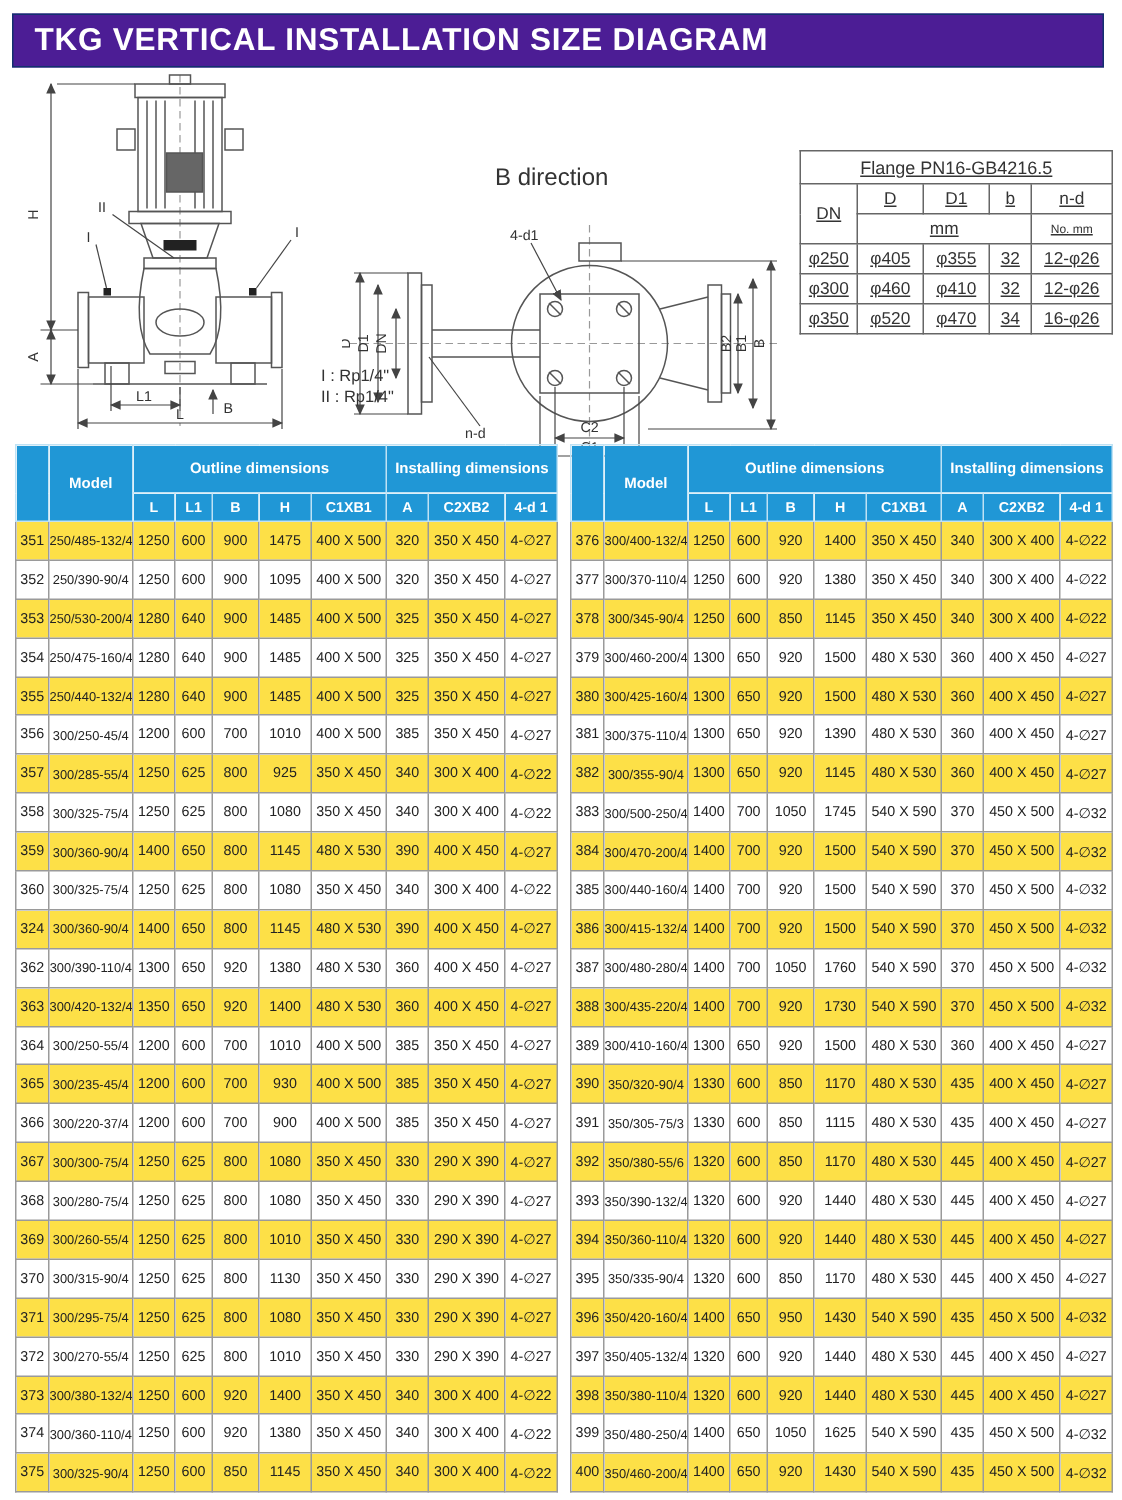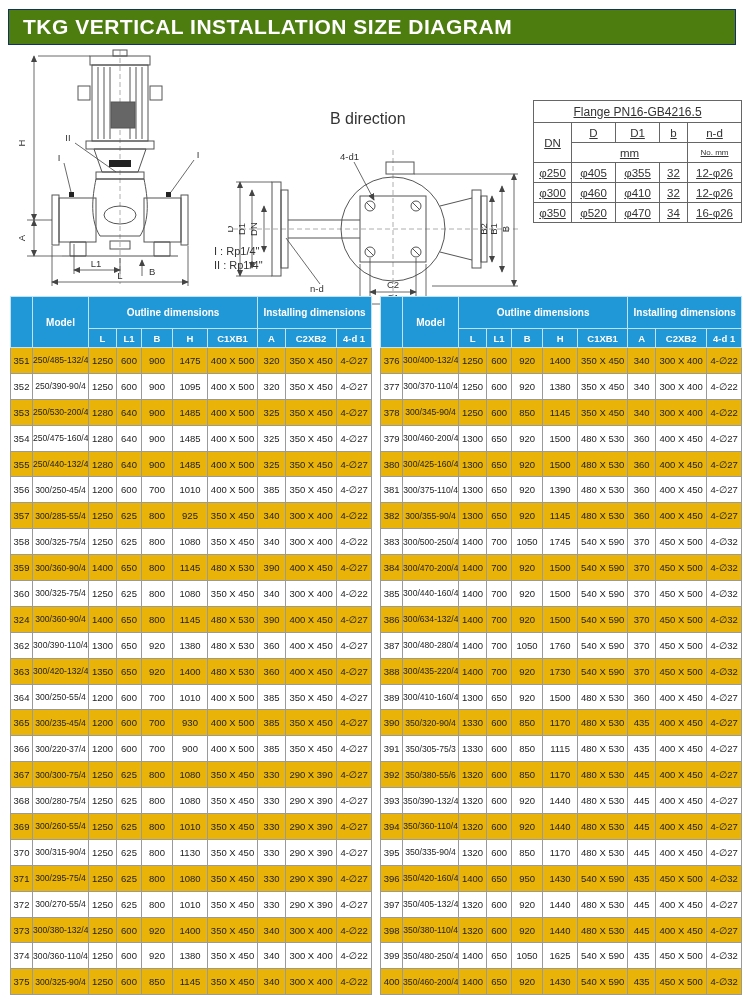--- a/index.html
+++ b/index.html
@@ -1,19 +1,19 @@
 <!DOCTYPE html>
 <html><head>
 <meta charset="utf-8">
 <style>
   html,body{margin:0;padding:0;background:#fff;}
   .page{position:relative;width:748px;height:1000px;background:#fff;overflow:hidden;
         font-family:"Liberation Sans",sans-serif;color:#222;}
   
-  .titlebar{position:absolute;left:8px;top:9px;width:728px;height:36px;background:#4d7c0f;
+  .titlebar{position:absolute;left:8px;top:9px;width:728px;height:36px;background:#4c1d95;
             border:1px solid #12306f;box-sizing:border-box;display:flex;align-items:center;
             padding-left:14px;color:#fff;font-size:21px;font-weight:bold;letter-spacing:.5px;}
   
   .diagram-area{position:absolute;left:0;top:48px;width:748px;height:246px;}
   .pump-svg{position:absolute;left:12px;top:0;}
   .bdir-title{position:absolute;left:330px;top:62px;font-size:16px;color:#333;}
   .bdir-svg{position:absolute;left:228px;top:86px;}
   .notes{position:absolute;left:214px;top:196px;font-size:11px;color:#333;line-height:14px;white-space:nowrap;}
   svg{stroke-linecap:butt;}
   .ln{stroke:#555;fill:none;stroke-width:1;}
@@ -32,21 +32,21 @@
   .tables{position:absolute;left:10px;top:296px;width:730px;display:flex;gap:8px;}
   .main-table{border-collapse:collapse;table-layout:fixed;width:361px;font-size:9.5px;color:#222;
               border:1px solid #888;}
   .main-table th{background:#2097d6;color:#fff;font-weight:bold;border:1px solid #bfe2f4;
                  padding:0;white-space:nowrap;overflow:hidden;font-size:9.5px;}
   .main-table thead tr:first-child th{height:31px;font-size:10px;}
   .main-table thead tr:last-child th{height:18px;}
   .main-table td{border:1px solid #9a9a9a;text-align:center;padding:0;height:24.9px;
                  white-space:nowrap;overflow:hidden;}
   .main-table td:nth-child(2){font-size:8.6px;}
-  .main-table tr.alt{background:#eab308;}
+  .main-table tr.alt{background:#fde047;}
 </style>
 </head>
 <body>
 
 <div class="page">
 
   <header class="titlebar">
     <span>TKG VERTICAL INSTALLATION SIZE DIAGRAM</span>
   </header>
 
@@ -723,21 +723,21 @@
             <td>700</td>
             <td>920</td>
             <td>1500</td>
             <td>540 X 590</td>
             <td>370</td>
             <td>450 X 500</td>
             <td>4-∅32</td>
           </tr>
           <tr class="alt">
             <td>386</td>
-            <td>300/634-132/4</td>
+            <td>300/415-132/4</td>
             <td>1400</td>
             <td>700</td>
             <td>920</td>
             <td>1500</td>
             <td>540 X 590</td>
             <td>370</td>
             <td>450 X 500</td>
             <td>4-∅32</td>
           </tr>
           <tr>

